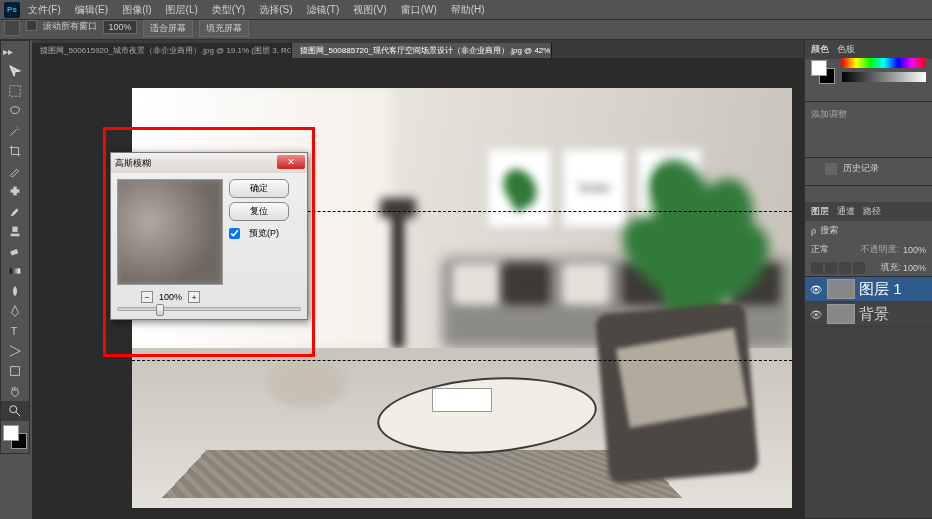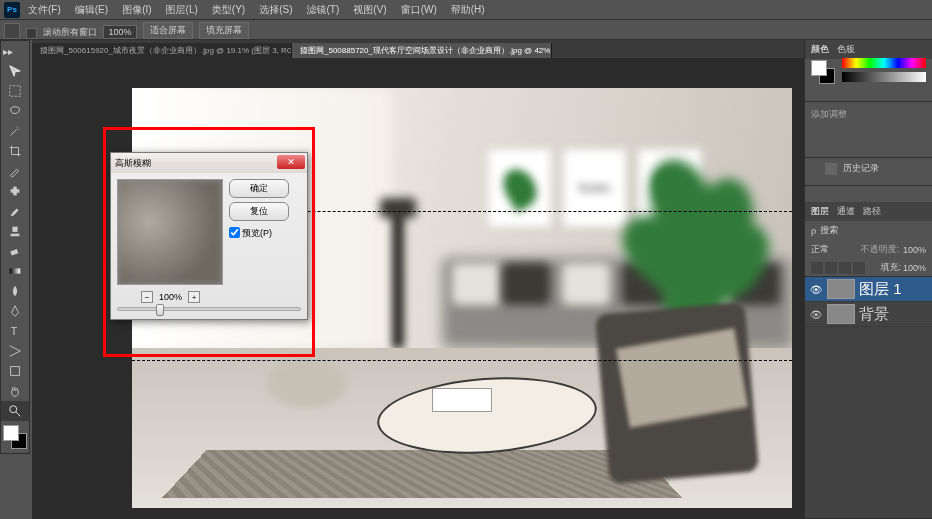--- a/index.html
+++ b/index.html
@@ -4,21 +4,21 @@
 <style>
 * { box-sizing: border-box; margin: 0; padding: 0; }
 body { width: 932px; height: 519px; background: #535353; font-family: "Microsoft YaHei", sans-serif; font-size: 10px; color: #d0d0d0; overflow: hidden; position: relative; }
 
 
 .menubar { height: 20px; background: #535353; display: flex; align-items: center; padding-left: 4px; gap: 2px; border-bottom: 1px solid #2f2f2f; }
 .menubar .ps-logo { width: 16px; height: 16px; background: #001e36; border-radius: 2px; display: flex; align-items: center; justify-content: center; font-size: 8px; font-weight: bold; color: #31a8ff; }
 .menubar .menu-item { padding: 12px 6px; cursor: pointer; }
 
 
-.optionsbar { height: 20px; background: #535353; display: flex; align-items: flex-end; padding-left: 4px; gap: 6px; border-bottom: 1px solid #2f2f2f; }
+.optionsbar { height: 20px; background: #535353; display: flex; align-items: flex-start; padding-left: 4px; gap: 6px; border-bottom: 1px solid #2f2f2f; }
 .optionsbar .tool-preset { width: 16px; height: 16px; background: #444; border: 1px solid #666; }
 .optionsbar .checkbox { width: 11px; height: 11px; background: #3a3a3a; border: 1px solid #666; }
 .optionsbar .opt-label { font-size: 9px; }
 .optionsbar .percent-box { width: 34px; height: 14px; background: #3a3a3a; border: 1px solid #666; display: flex; align-items: center; justify-content: center; font-size: 9px; }
 .optionsbar .opt-btn { padding: 1px 6px; background: #5a5a5a; border: 1px solid #6a6a6a; font-size: 9px; color: #d0d0d0; }
 
 
 .toolbox { position: absolute; left: 0; top: 40px; width: 30px; background: #535353; border: 1px solid #2f2f2f; display: flex; flex-direction: column; }
 .toolbox .tool-slot { width: 28px; height: 20px; display: flex; align-items: center; justify-content: center; color: #d0d0d0; }
 .toolbox .tool-slot.active { background: #3a3a3a; }
@@ -80,21 +80,21 @@
 
 .dialog { position: absolute; left: 110px; top: 152px; width: 198px; background: linear-gradient(#f0f0f0, #e4e4e4); border: 1px solid #7a7a7a; box-shadow: 2px 2px 8px rgba(0,0,0,.5); z-index: 40; font-size: 9px; color: #000; }
 .dialog .titlebar { height: 20px; background: linear-gradient(#f3f0ef, #e6e1de 50%, #e0dad5); display: flex; align-items: center; padding: 0 4px; position: relative; }
 .dialog .titlebar .title { font-size: 9px; text-align: right; }
 .dialog .titlebar .close { position: absolute; right: 2px; top: 2px; width: 28px; height: 14px; background: linear-gradient(#e88, #c22); border-radius: 2px; display: flex; align-items: center; justify-content: center; color: #fff; font-size: 9px; }
 .dialog .body { padding: 6px; display: flex; gap: 6px; }
 .dialog .preview { width: 106px; height: 106px; background: #888; border: 1px solid #999; position: relative; overflow: hidden; }
 .dialog .preview .prev-img { position: absolute; inset: 0; background: radial-gradient(circle at 30% 40%, #b0aaa3, #6e6861 70%); filter: blur(3px); }
 .dialog .side { display: flex; flex-direction: column; gap: 4px; flex: 1; }
 .dialog .side button { font-size: 9px; padding: 2px 4px; background: linear-gradient(#f9f9f9, #e0e0e0); border: 1px solid #888; border-radius: 6px; color: #000; width: 60px; }
-.dialog .side .chk { display: flex; align-items: flex-start; gap: 2px; margin-top: 2px; }
+.dialog .side .chk { display: flex; align-items: center; gap: 9px; margin-top: 2px; }
 .dialog .side .chk input { width: 11px; height: 11px; }
 .dialog .zoomrow { display: flex; align-items: center; gap: 6px; padding: 0 6px 4px 10px; justify-content: flex-start; }
 .dialog .zoomrow .zbtn { width: 12px; height: 12px; border: 1px solid #888; background: #eee; font-size: 8px; display: flex; align-items: center; justify-content: center; }
 .dialog .radiusrow { display: flex; align-items: center; gap: 4px; padding: 4px 6px; }
 .dialog .radiusrow input[type=text] { width: 38px; height: 14px; font-size: 9px; border: 1px solid #7a9ac9; background: #fff; padding: 0 2px; }
 .dialog .slider { margin: 0 6px 8px; height: 4px; background: #d0d0d0; border: 1px solid #aaa; position: relative; border-radius: 2px; }
 .dialog .slider .thumb { position: absolute; left: 38px; top: -4px; width: 8px; height: 12px; background: linear-gradient(#fafafa,#d0d0d0); border: 1px solid #888; border-radius: 2px; }
 
 
 .rightcol { position: absolute; right: 0; top: 40px; width: 128px; bottom: 0; background: #535353; border-left: 1px solid #2f2f2f; display: flex; flex-direction: column; }

